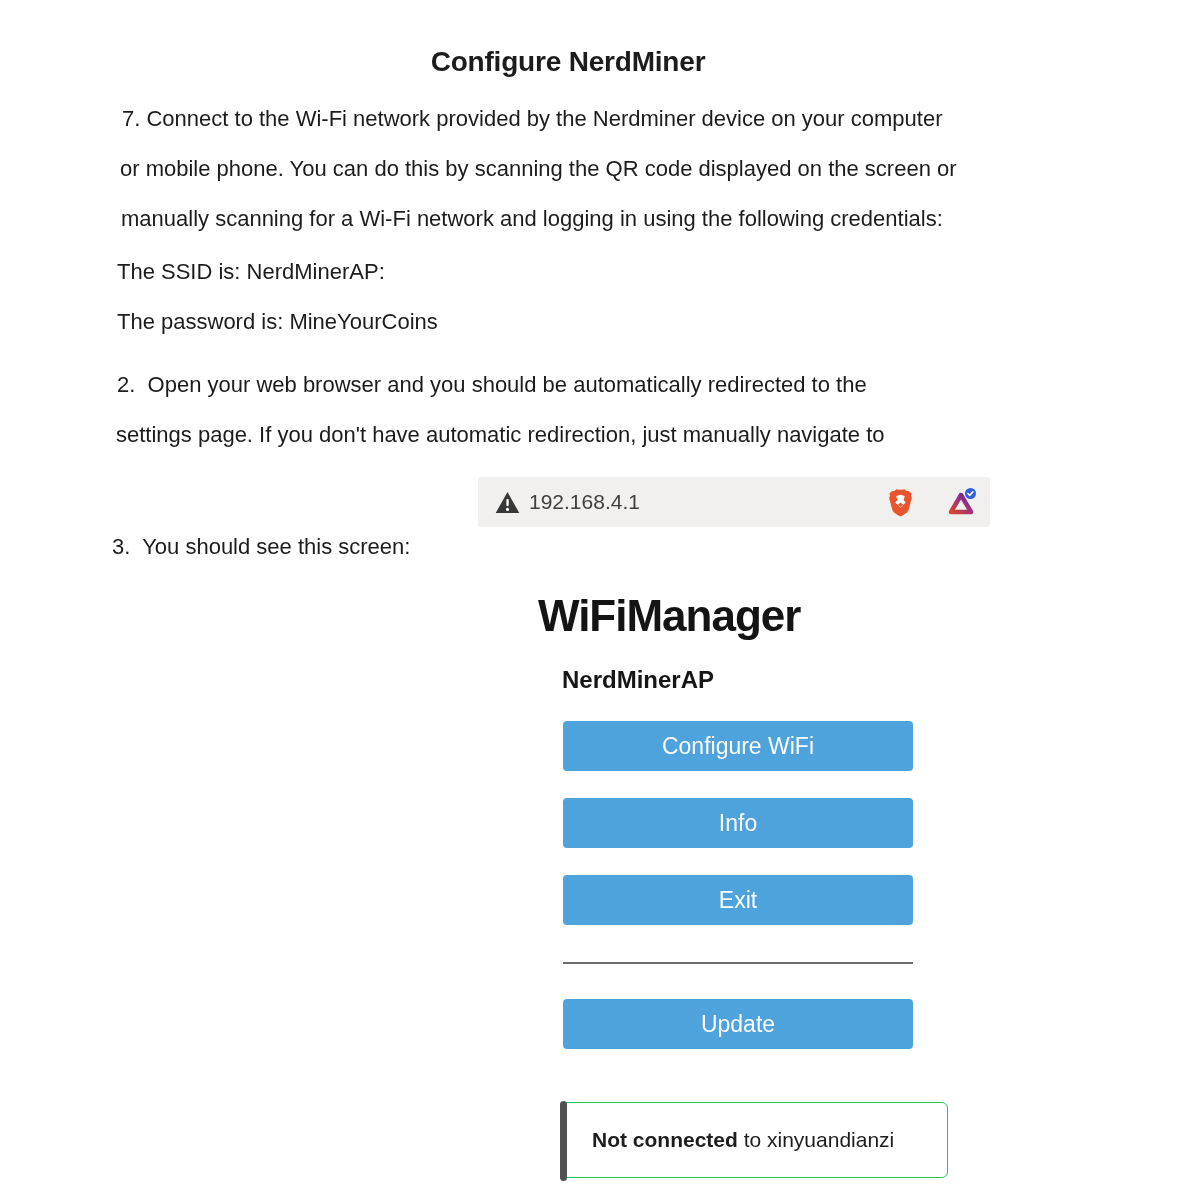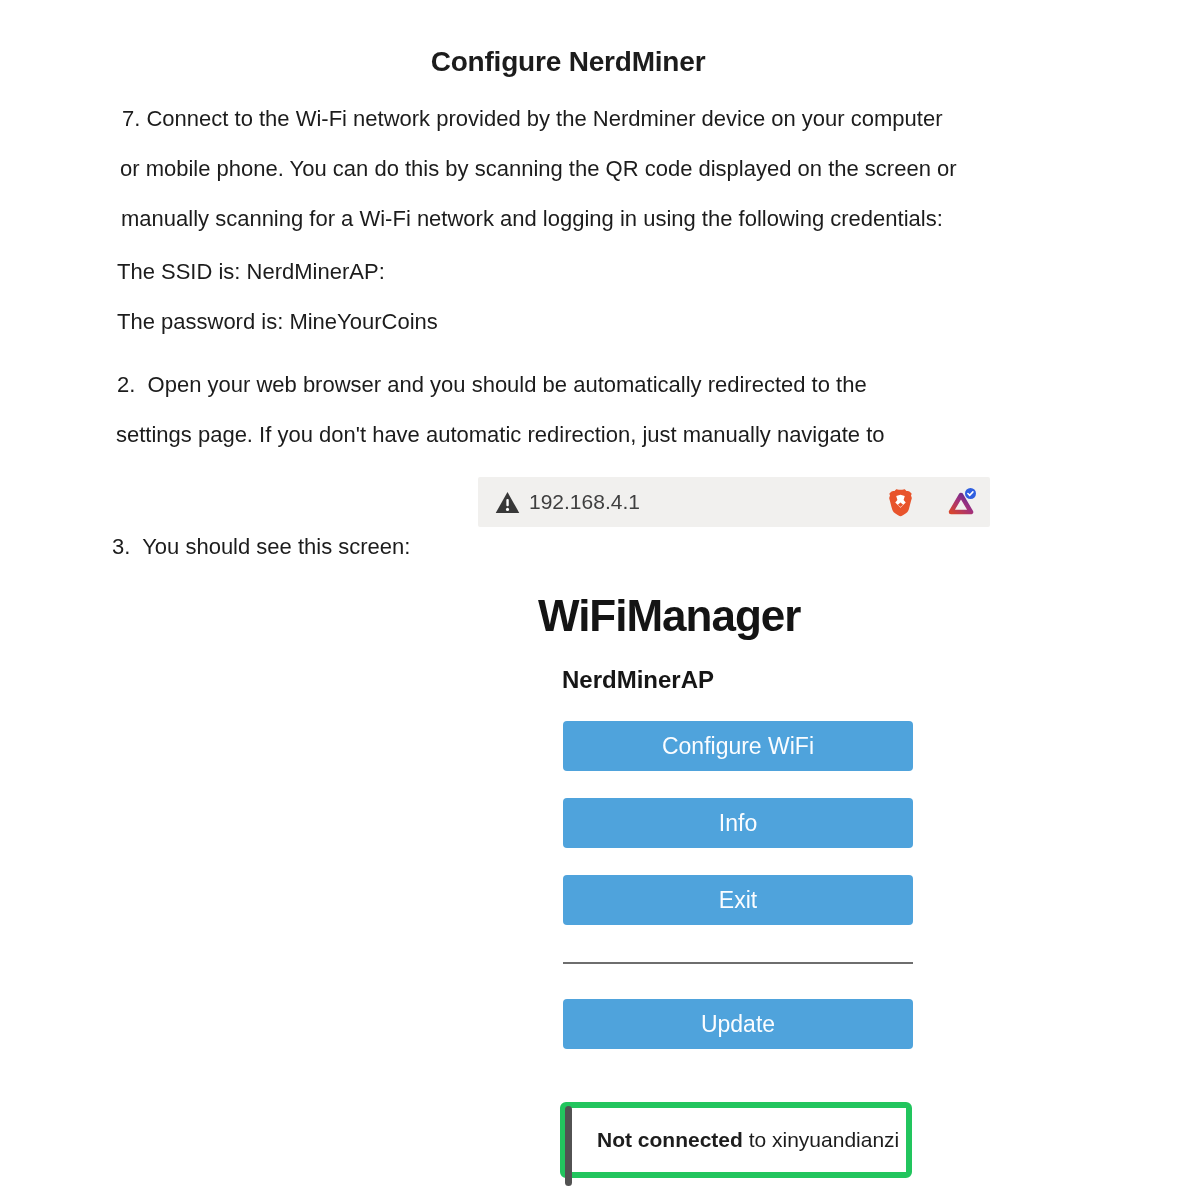--- a/index.html
+++ b/index.html
@@ -25,22 +25,22 @@
   
   .wm-title{position:absolute;left:538px;top:591px;font-size:44px;font-weight:700;letter-spacing:-1px;color:#141414;}
   .wm-ap{position:absolute;left:562px;top:666px;font-size:24px;font-weight:700;color:#161616;}
   .wm-btn{
     position:absolute;left:563px;width:350px;height:50px;border:none;cursor:pointer;
     background:var(--accent,#4fa3dc);color:#fbfdff;font-size:23px;border-radius:4px;
     font-family:"Liberation Sans",sans-serif;display:flex;align-items:center;justify-content:center;
   }
   .wm-divider{position:absolute;left:563px;top:962px;width:350px;height:2px;background:var(--divider,#6e6e6e);}
   .status-card{
-    position:absolute;left:560px;top:1102px;width:352px;height:76px;box-sizing:border-box;
-    background:#fff;border:6px solid #22c55e;border-radius:6px;
+    position:absolute;left:560px;top:1102px;width:388px;height:76px;box-sizing:border-box;
+    background:#fff;border:1px solid #22c55e;border-radius:6px;
     display:flex;align-items:center;
   }
   .status-accent{
     position:absolute;left:-1px;top:-2px;width:7px;height:80px;
     background:var(--status_bar,#525252);border-radius:4px;
   }
   .status-text{margin-left:31px;font-size:21px;color:#1d1d1d;white-space:pre;}
   .status-text b{font-weight:700;}
 </style>
 </head>

